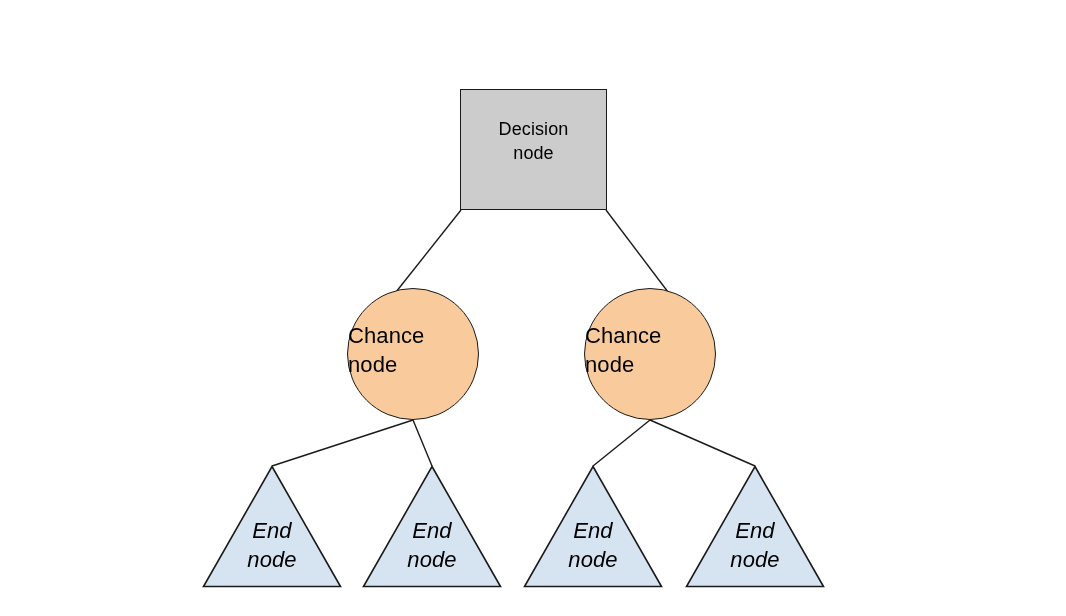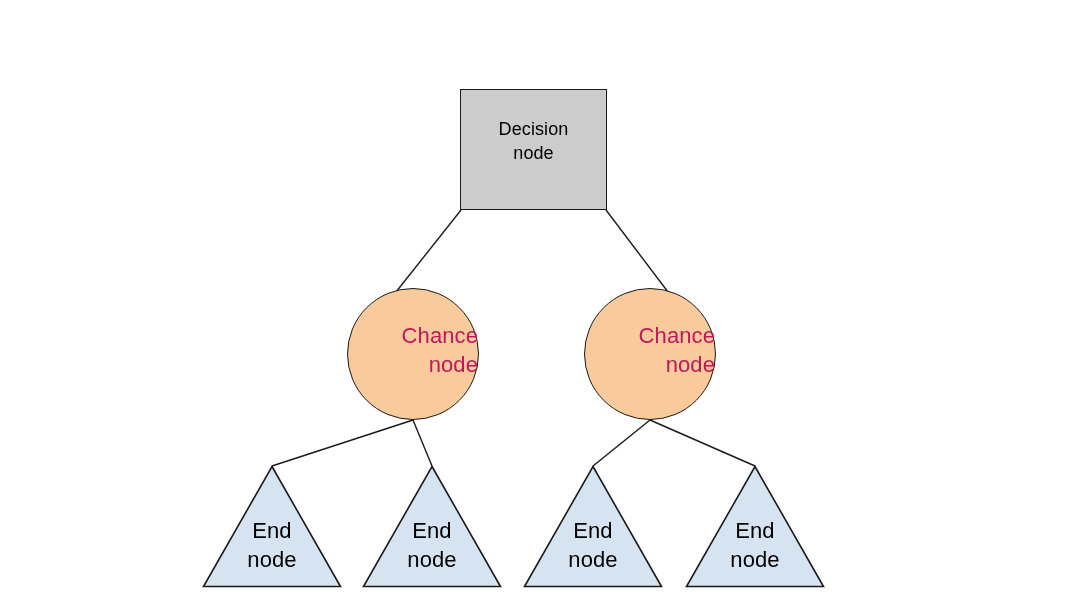--- a/index.html
+++ b/index.html
@@ -62,24 +62,24 @@
     border: 1.5px solid #1a1a1a;
     z-index: 3;
   }
   .chance-node.chance-left  { left: 347px; }
   .chance-node.chance-right { left: 584px; }
   .chance-node .node-label {
     position: absolute;
     left: 0;
     top: 32px;
     width: 100%;
-    text-align: right;
+    text-align: left;
     line-height: 1.32;
     font-size: 22px;
-    color: #be185d;
+    color: #000000;
     white-space: pre-line;
     letter-spacing: 0.1px;
   }
   
   .end-node {
     top: 465px;
     width: 140px;
     height: 123px;
     z-index: 2;
   }
@@ -97,20 +97,21 @@
     position: absolute;
     left: 0;
     top: 51px;
     width: 100%;
     text-align: center;
     line-height: 1.32;
     font-size: 22px;
     color: #000000;
     white-space: pre-line;
     letter-spacing: 0.1px;
+    font-style: italic;
   }
 </style>
 </head>
 <body>
 
 <div id="diagram-root">
 
   <svg id="edge-layer" viewBox="0 0 1066 616" width="1066" height="616" xmlns="http://www.w3.org/2000/svg">
 
     <line x1="461" y1="210" x2="396" y2="292" stroke="#1a1a1a" stroke-width="1.4"></line>

